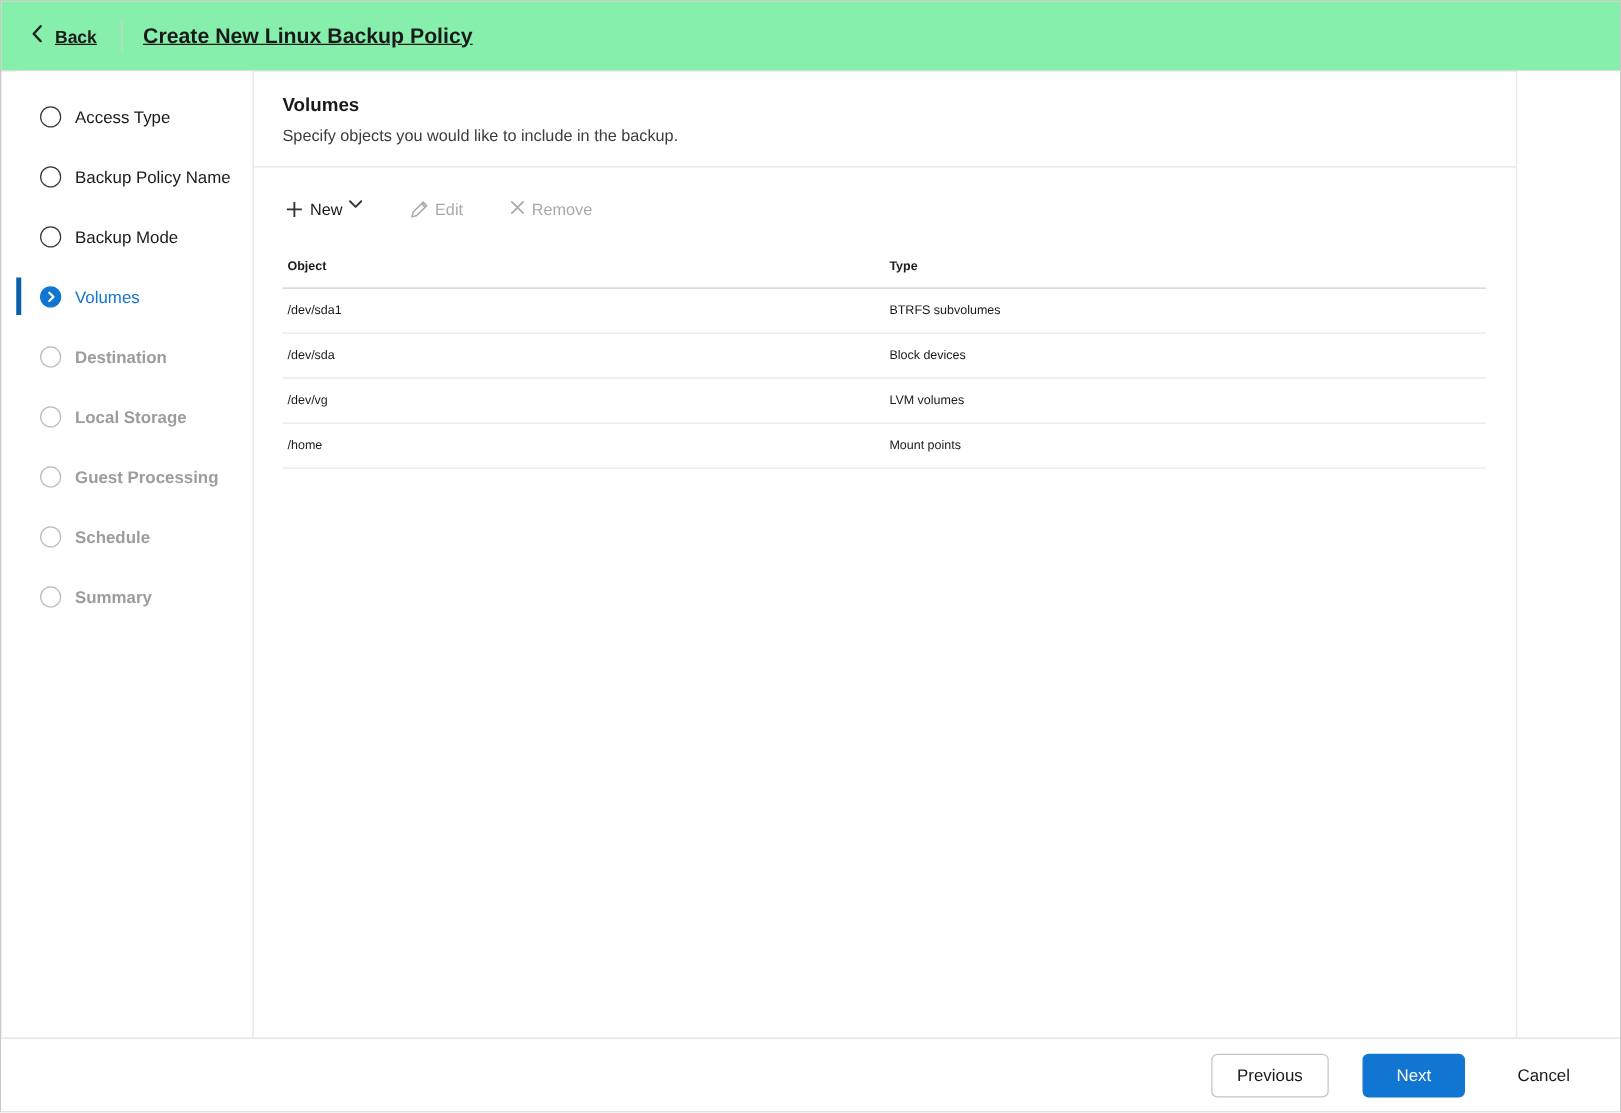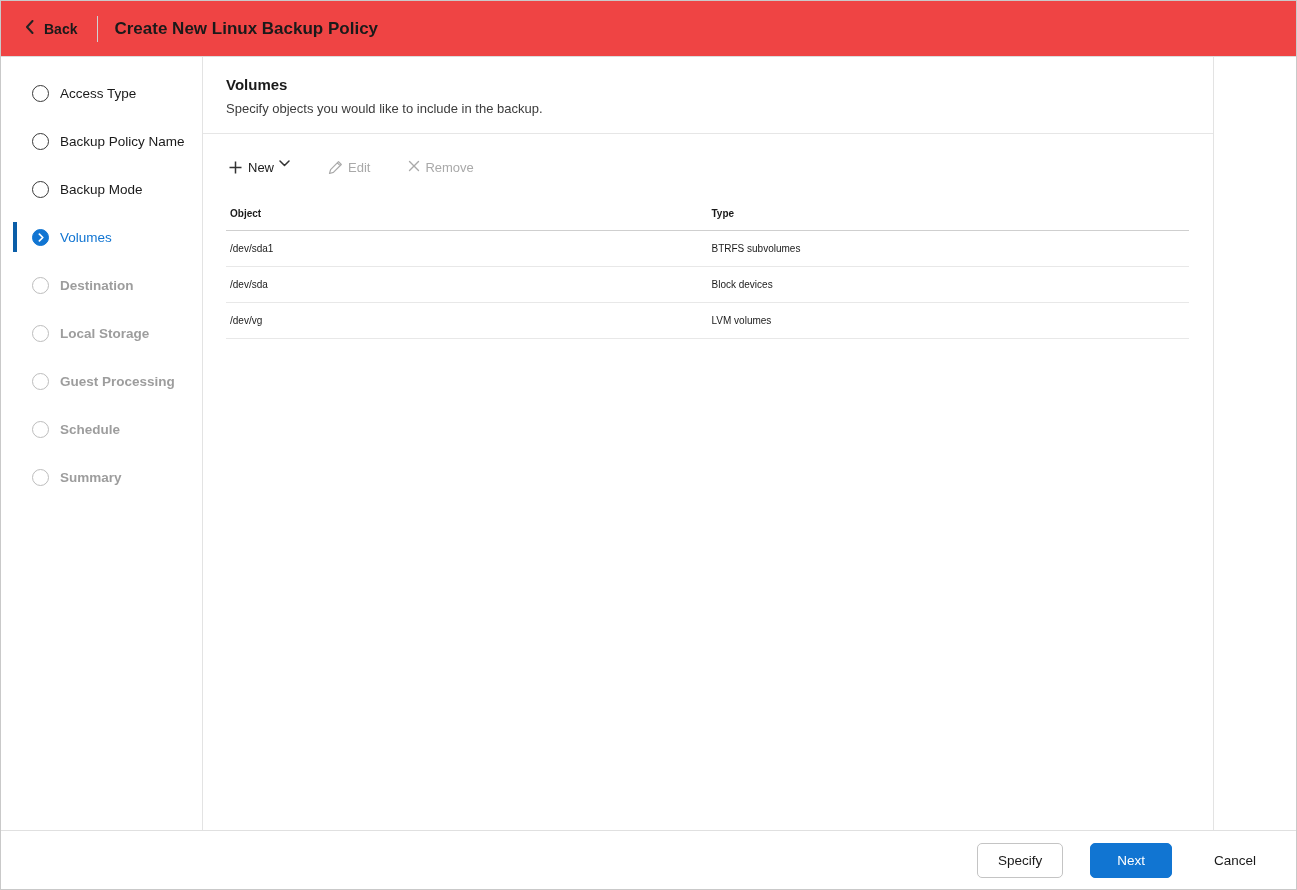--- a/index.html
+++ b/index.html
@@ -17,25 +17,26 @@
     border: 1px solid #c9c9c9;
     display: flex;
     flex-direction: column;
     background: #fff;
   }
 
   
   .top-header {
     height: 56px;
     flex: 0 0 56px;
-    background: #ef4444;
+    background: #86efac;
     border-bottom: 1px solid #dcdcdc;
     display: flex;
     align-items: center;
     padding: 0 18px;
+    text-decoration: underline;
   }
   .back-btn {
     display: flex;
     align-items: center;
     gap: 10px;
     background: transparent;
     border: none;
     font-family: inherit;
     font-size: 14px;
     font-weight: bold;
@@ -321,27 +322,31 @@
                 <td>BTRFS subvolumes</td>
               </tr>
               <tr>
                 <td>/dev/sda</td>
                 <td>Block devices</td>
               </tr>
               <tr>
                 <td>/dev/vg</td>
                 <td>LVM volumes</td>
               </tr>
+              <tr>
+                <td>/home</td>
+                <td>Mount points</td>
+              </tr>
             </tbody>
         </table>
       </div>
     </main>
 
     <div class="right-gutter"></div>
   </div>
 
   <footer class="footer">
-    <button class="btn btn-secondary">Specify</button>
+    <button class="btn btn-secondary">Previous</button>
     <button class="btn btn-primary">Next</button>
     <button class="btn btn-plain">Cancel</button>
   </footer>
 
 </div>
 
 </body></html>

